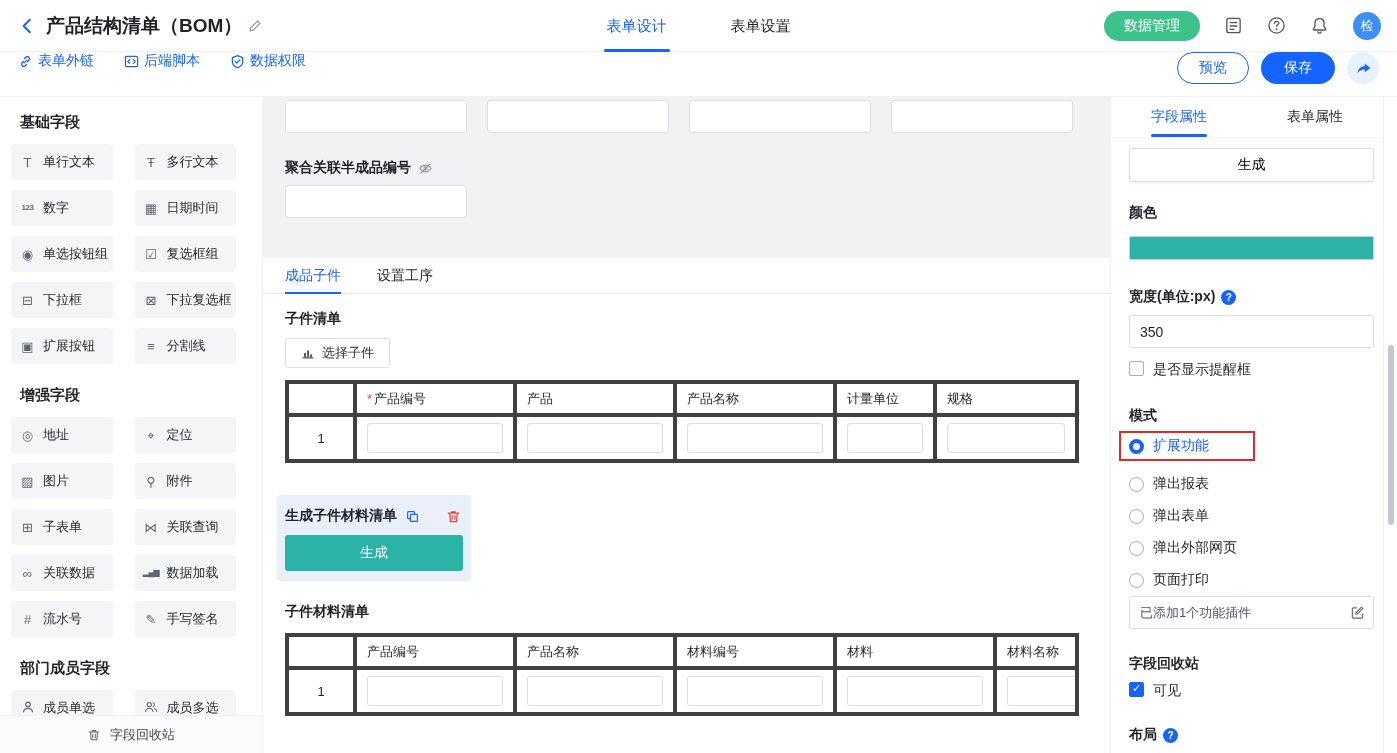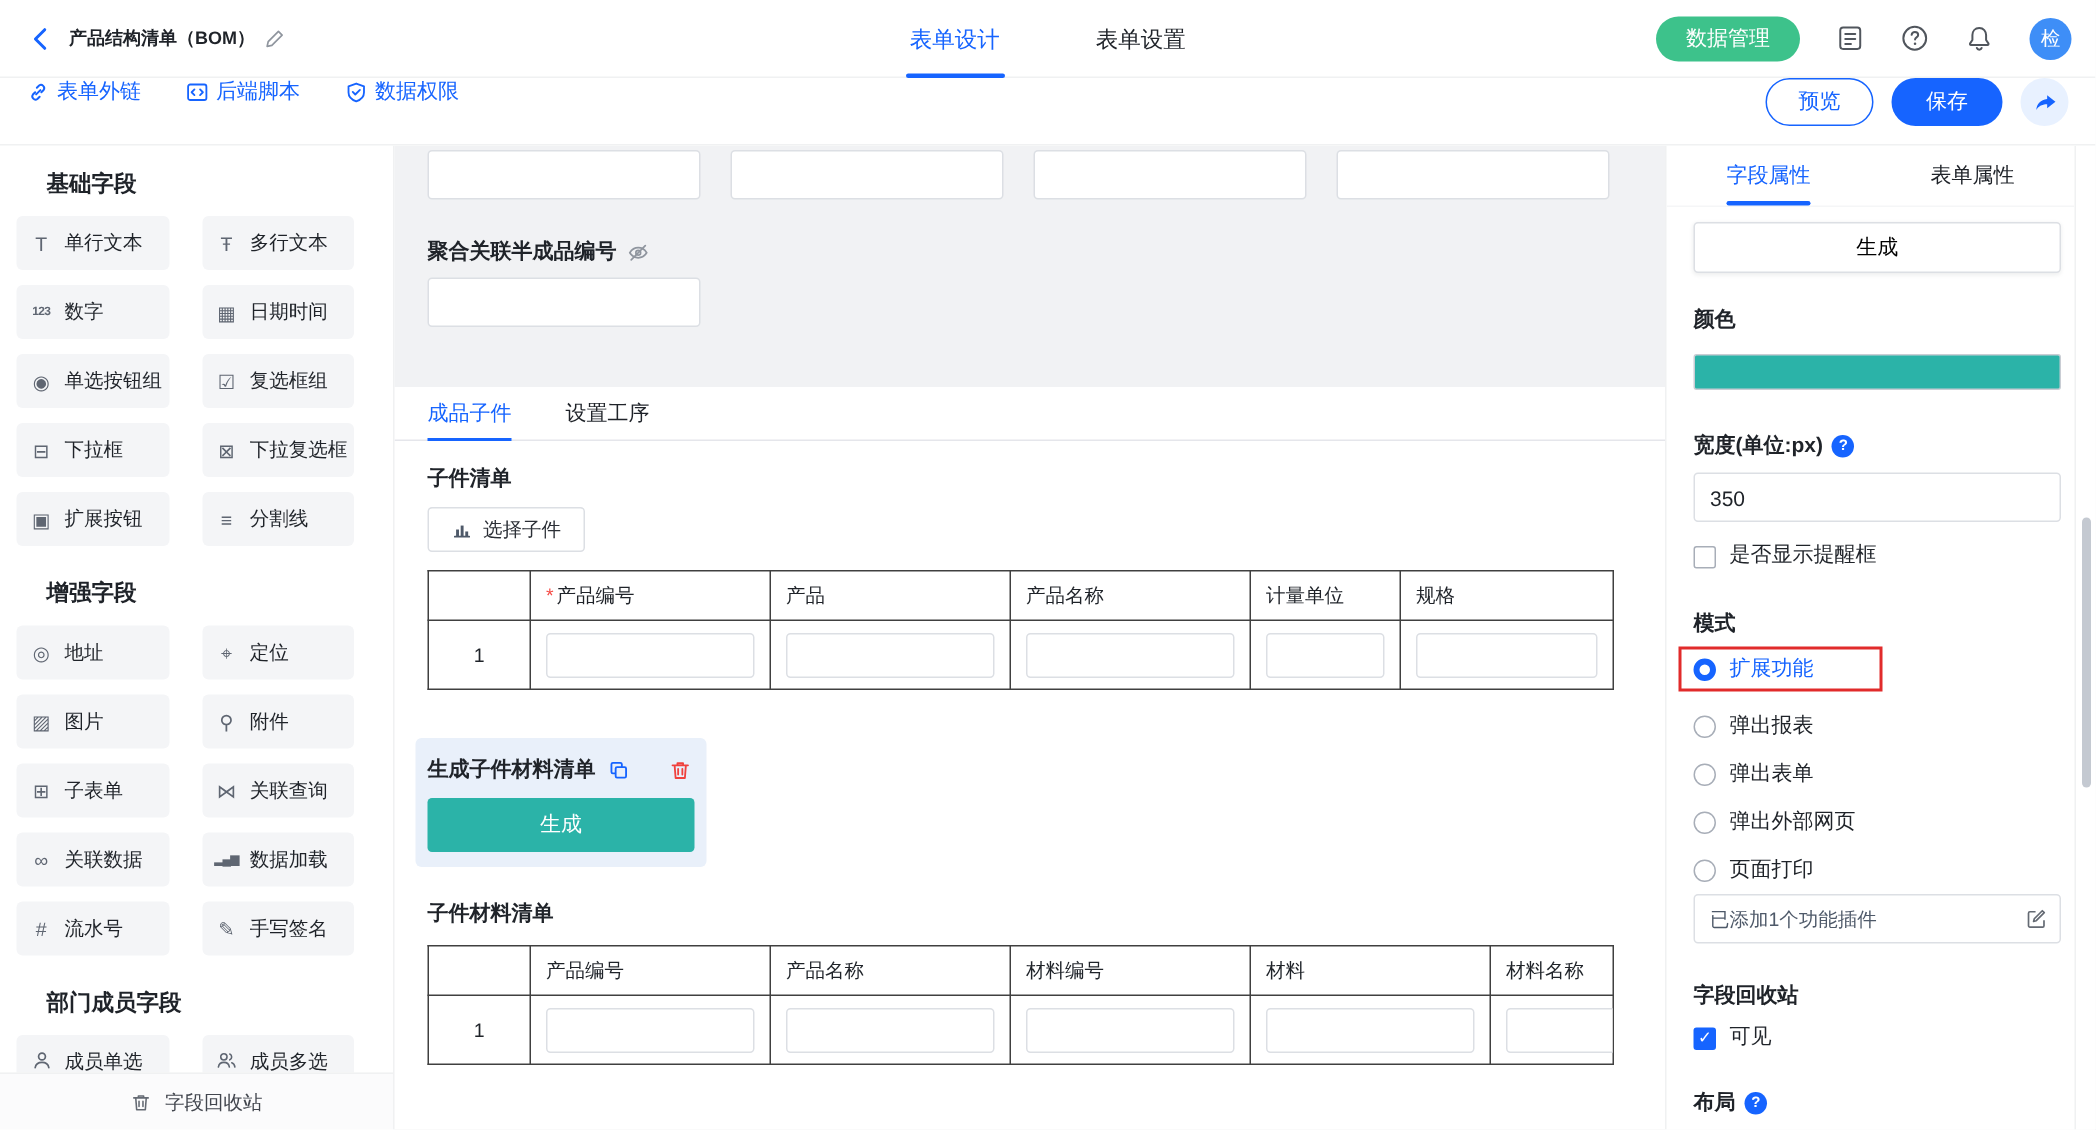--- a/index.html
+++ b/index.html
@@ -4,21 +4,21 @@
 <style>
 *{margin:0;padding:0;box-sizing:border-box}
 html,body{width:1397px;height:753px;overflow:hidden;background:#fff;
   font-family:"Liberation Sans","DejaVu Sans",sans-serif;color:#1F2329;font-size:14px}
 .app{position:relative;width:1397px;height:753px;display:flex;flex-direction:column}
 
 
 .topbar{height:52px;flex:none;display:flex;align-items:center;padding:0 16px;background:#fff;
   border-bottom:1px solid #F0F1F2;position:relative;z-index:5}
 .back{background:none;border:none;cursor:pointer;display:flex;align-items:center;padding:2px}
-.ttl{font-size:12px;font-weight:700;margin-left:8px}
+.ttl{font-size:19px;font-weight:700;margin-left:8px}
 .edit-ic{margin-left:6px;display:flex;align-items:center;cursor:pointer}
 .top-tabs{position:absolute;left:50%;top:0;transform:translateX(-50%);height:37px;display:flex;gap:64px}
 .ttab{position:relative;display:flex;align-items:center;height:52px;font-size:15px;cursor:pointer;color:#1F2329}
 .ttab.active{color:#1664FF}
 .ttab.active::after{content:'';position:absolute;left:-3px;right:-3px;bottom:0;height:3px;background:#1664FF;border-radius:1.5px}
 .tright{margin-left:auto;display:flex;align-items:center;gap:24px}
 .btn-green{height:30px;padding:0 20px;border:none;border-radius:15px;background:#3DC28B;color:#fff;
   font-size:14px;cursor:pointer;font-family:inherit}
 .hic{display:flex;align-items:center;cursor:pointer}
 .avatar{width:28px;height:28px;border-radius:50%;background:#3E8EF7;color:#fff;display:flex;
@@ -36,21 +36,21 @@
   font-size:14px;cursor:pointer;font-family:inherit}
 .btn-share{width:32px;height:32px;border-radius:50%;border:none;background:#E8F1FF;display:flex;
   align-items:center;justify-content:center;cursor:pointer}
 
 
 .body{flex:1;display:flex;min-height:0;position:relative}
 
 
 .sidebar{width:263px;flex:none;background:#fff;border-right:1px solid #F0F1F2;position:relative;
   overflow:hidden;padding:16px 26px 40px 11px}
-.sec-title{font-size:15px;font-weight:700;margin:0 0 12px 20px}
+.sec-title{font-size:15px;font-weight:700;margin:0 0 12px 9px}
 .sec-title.mt{margin-top:22px}
 .fgrid{display:grid;grid-template-columns:1fr 1fr;gap:10px 22px}
 .fitem{height:36px;background:#F4F5F7;border-radius:4px;display:flex;align-items:center;
   padding:0 8px;gap:7px;font-size:13px;cursor:grab;overflow:hidden;white-space:nowrap}
 .fic{width:17px;flex:none;text-align:center;color:#5F6672;font-size:13px;line-height:1}
 .fic-sm{font-size:8px;font-weight:700;letter-spacing:-0.5px}
 .flb{color:#1F2329}
 .recycle{position:absolute;left:0;right:0;bottom:0;height:38px;background:#FBFBFC;
   border-top:1px solid #F0F1F2;display:flex;align-items:center;justify-content:center;gap:9px;
   font-size:13px;color:#42464E;cursor:pointer}
@@ -67,21 +67,21 @@
 .card-tabs{display:flex;gap:36px;padding-left:22px;border-bottom:1px solid #E5E6EB;height:36px}
 .ctab{position:relative;display:flex;align-items:flex-start;padding-top:9px;font-size:14px;cursor:pointer}
 .ctab.active{color:#1664FF}
 .ctab.active::after{content:'';position:absolute;left:0;right:0;bottom:-1px;height:2px;background:#1664FF}
 .card-body{padding:16px 0 0 22px}
 .sec-h{font-size:14px;font-weight:700}
 .btn-select{margin-top:10px;height:30px;display:inline-flex;align-items:center;gap:7px;padding:0 15px;
   border:1px solid #DCDFE4;background:#fff;border-radius:3px;font-size:13px;color:#2B2F36;
   cursor:pointer;font-family:Liberation Serif, serif}
 .tbl{margin-top:12px;border-collapse:collapse;table-layout:fixed;width:790px;background:#fff}
-.tbl th,.tbl td{border:1px solid #404040;font-weight:400;text-align:left;font-size:13px;
+.tbl th,.tbl td{border:4px solid #404040;font-weight:400;text-align:left;font-size:13px;
   padding:0 10px;overflow:hidden}
 .tbl th{height:33px;color:#1F2329}
 .tbl td{height:46px}
 .tbl .rn{text-align:center;padding:0}
 .star{color:#F54A45;margin-right:2px}
 .cinput{width:100%;height:30px;border:1px solid #DCDFE4;border-radius:3px;background:#fff;
   font-family:inherit;font-size:13px;padding:0 8px}
 .cinput.clip{width:150px}
 .gen-block{margin-top:32px;margin-left:-8px;width:194px;background:#E9F0FA;border-radius:4px;
   padding:12px 8px 10px 8px}
@@ -104,21 +104,21 @@
   border-radius:3px;font-size:14px;cursor:pointer;font-family:inherit;box-shadow:0 1px 3px rgba(31,35,41,.08)}
 .plabel{margin-top:22px;font-size:14px;font-weight:700;display:flex;align-items:center;gap:6px}
 .plabel.mt28{margin-top:28px}
 .plabel.mt26{margin-top:26px}
 .help-dot{width:15px;height:15px;border-radius:50%;background:#1664FF;color:#fff;font-size:10px;
   display:inline-flex;align-items:center;justify-content:center;cursor:pointer}
 .help-dot::before{content:"?"}
 .swatch{margin-top:14px;height:24px;border:1px solid #C9CDD4;border-radius:2px;cursor:pointer}
 .pinput{margin-top:9px;width:100%;height:33px;border:1px solid #DCDFE4;border-radius:3px;
   padding:0 10px;font-size:14px;font-family:inherit;color:#1F2329}
-.chk-row{margin-top:13px;display:flex;align-items:flex-end;gap:9px;font-size:14px;cursor:pointer}
+.chk-row{margin-top:13px;display:flex;align-items:flex-start;gap:9px;font-size:14px;cursor:pointer}
 .chk{width:15px;height:15px;border:1px solid #A8AEB8;border-radius:2px;background:#fff;flex:none}
 .chk.on{background:#1664FF;border-color:#1664FF;position:relative}
 .chk.on::after{content:"✓";position:absolute;left:2px;top:-1px;color:#fff;font-size:11px}
 .radio-row{margin-top:14px;display:flex;align-items:center;gap:9px;font-size:14px;cursor:pointer}
 .radio{width:15px;height:15px;border-radius:50%;border:1px solid #A8AEB8;background:#fff;flex:none}
 .radio.on{border:4.5px solid #1664FF}
 .hl{display:inline-flex;align-items:center;gap:9px;border:2px solid #E12B2B;margin:6px 0 0 -10px;
   padding:4px 44px 4px 8px;font-size:14px;cursor:pointer}
 .hl .rlb{color:#1664FF}
 .plugin-field{margin-top:7px;height:33px;border:1px solid #DCDFE4;border-radius:3px;display:flex;

